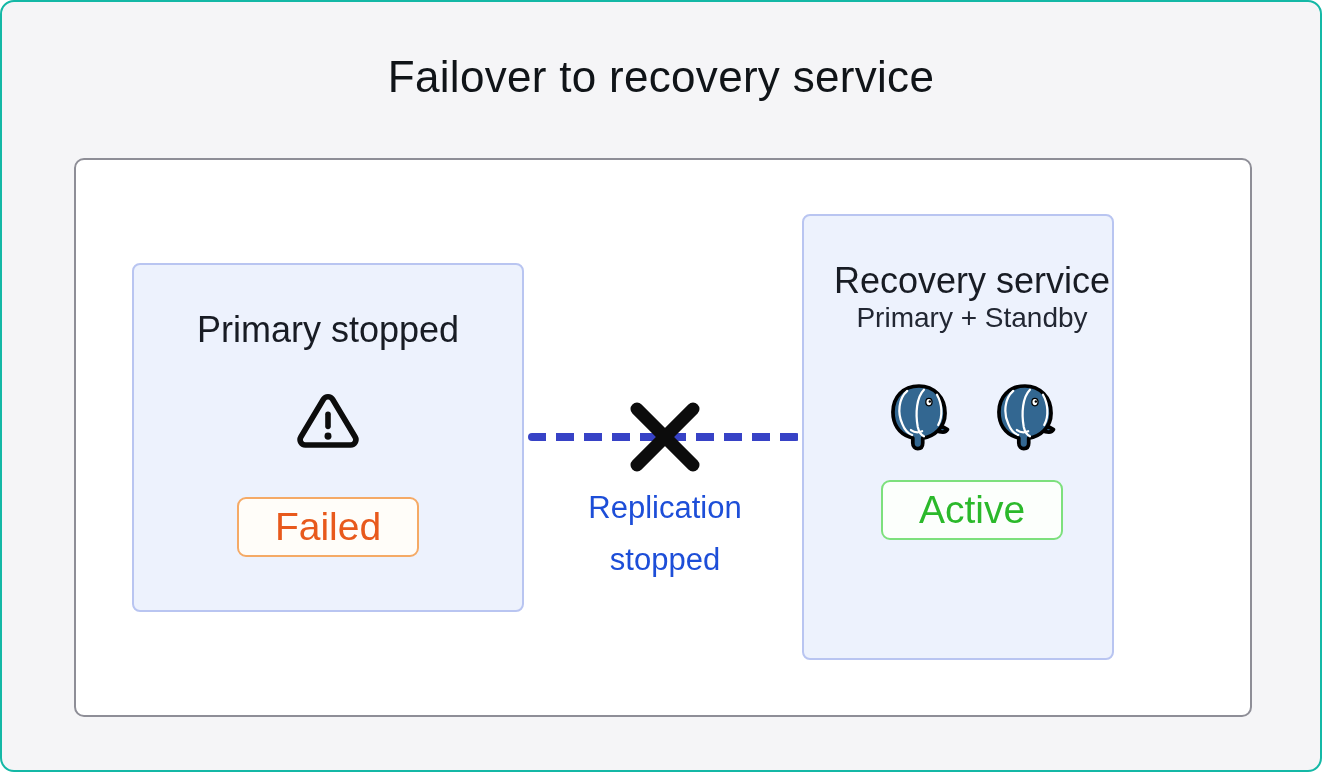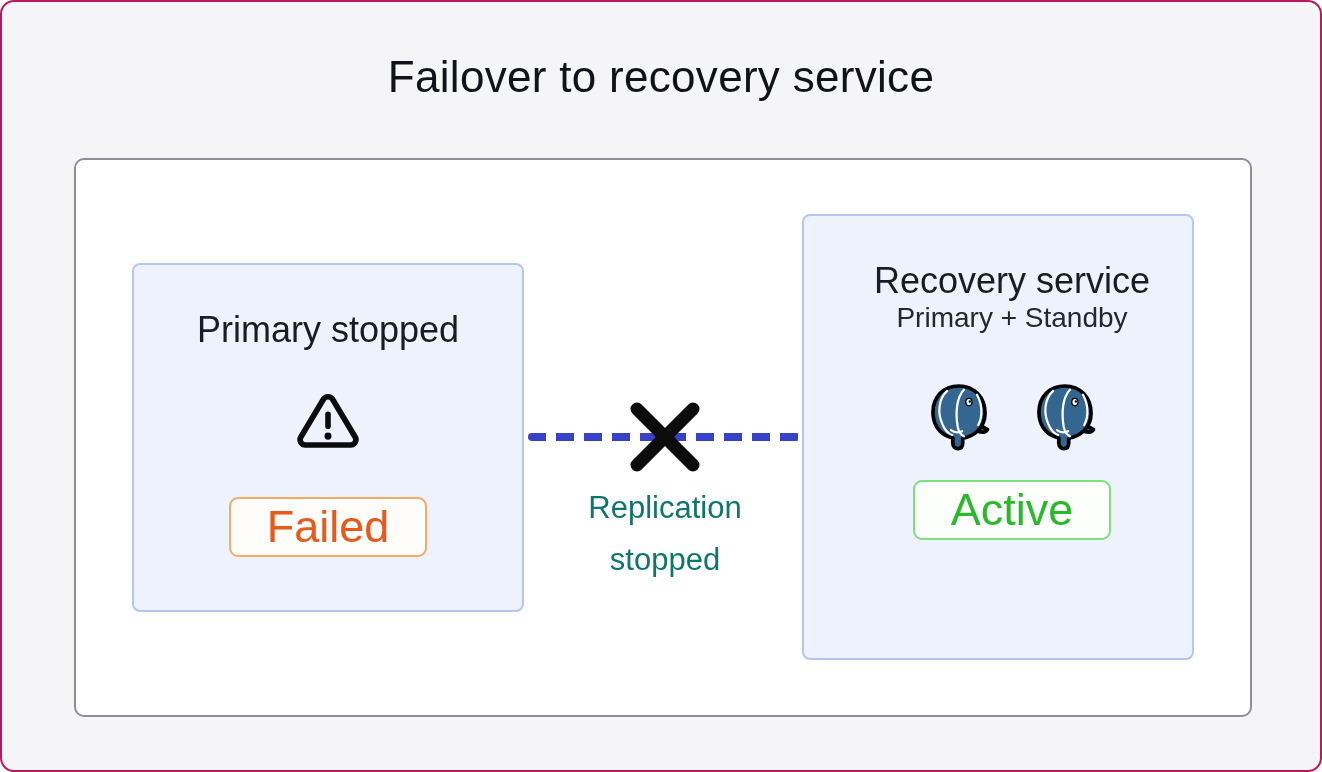--- a/index.html
+++ b/index.html
@@ -5,21 +5,21 @@
   * { margin: 0; padding: 0; box-sizing: border-box; }
   html, body {
     font-family: "Liberation Sans", "DejaVu Sans", sans-serif;
     background: #ffffff;
   }
   .page {
     position: relative;
     width: 1322px;
     height: 772px;
     background: #f5f5f7;
-    border: 2px solid #be185d;
+    border: 2px solid #14b8a6;
     border-radius: 14px;
     overflow: hidden;
   }
   .diagram-title {
     position: absolute;
     top: 50px;
     left: 0;
     width: 100%;
     text-align: center;
     font-size: 44px;
@@ -40,41 +40,41 @@
   .service-box {
     position: absolute;
     background: #edf2fd;
     border: 2px solid #b9c5f1;
     border-radius: 8px;
     display: flex;
     flex-direction: column;
     align-items: center;
   }
   .primary-box { left: 130px; top: 261px; width: 392px; height: 349px; }
-  .recovery-box { left: 800px; top: 212px; width: 392px; height: 446px; padding-left: 28px; }
+  .recovery-box { left: 800px; top: 212px; width: 312px; height: 446px; padding-left: 28px; }
   .box-title {
     margin-top: 44px;
     font-size: 36px;
     font-weight: 500;
     color: #181c24;
   }
   .box-subtitle {
     font-size: 28px;
     font-weight: 400;
     color: #222733;
   }
   .warning-icon-wrap { margin-top: 38px; width: 70px; height: 64px; }
   .status-badge {
     display: flex;
     align-items: center;
     justify-content: center;
     height: 60px;
     padding: 0 36px;
     border-radius: 9px;
-    font-size: 45px;
+    font-size: 39px;
   }
   .failed-badge {
     margin-top: 44px;
     color: var(--failed-text, #e8591c);
     border: 2px solid var(--failed-border, #f5aa66);
     background: #fffdf9;
   }
   .active-badge {
     margin-top: 26px;
     color: var(--active-text, #2bb92b);
@@ -108,21 +108,21 @@
     height: 84px;
   }
   .connector-label {
     position: absolute;
     left: 543px;
     top: 480px;
     width: 240px;
     text-align: center;
     font-size: 31px;
     line-height: 52px;
-    color: #0f766e;
+    color: #1d4ed8;
   }
 </style>
 </head>
 <body>
 
 <div class="page">
 
   <div class="diagram-title">Failover to recovery service</div>
 
   <div class="panel"></div>

